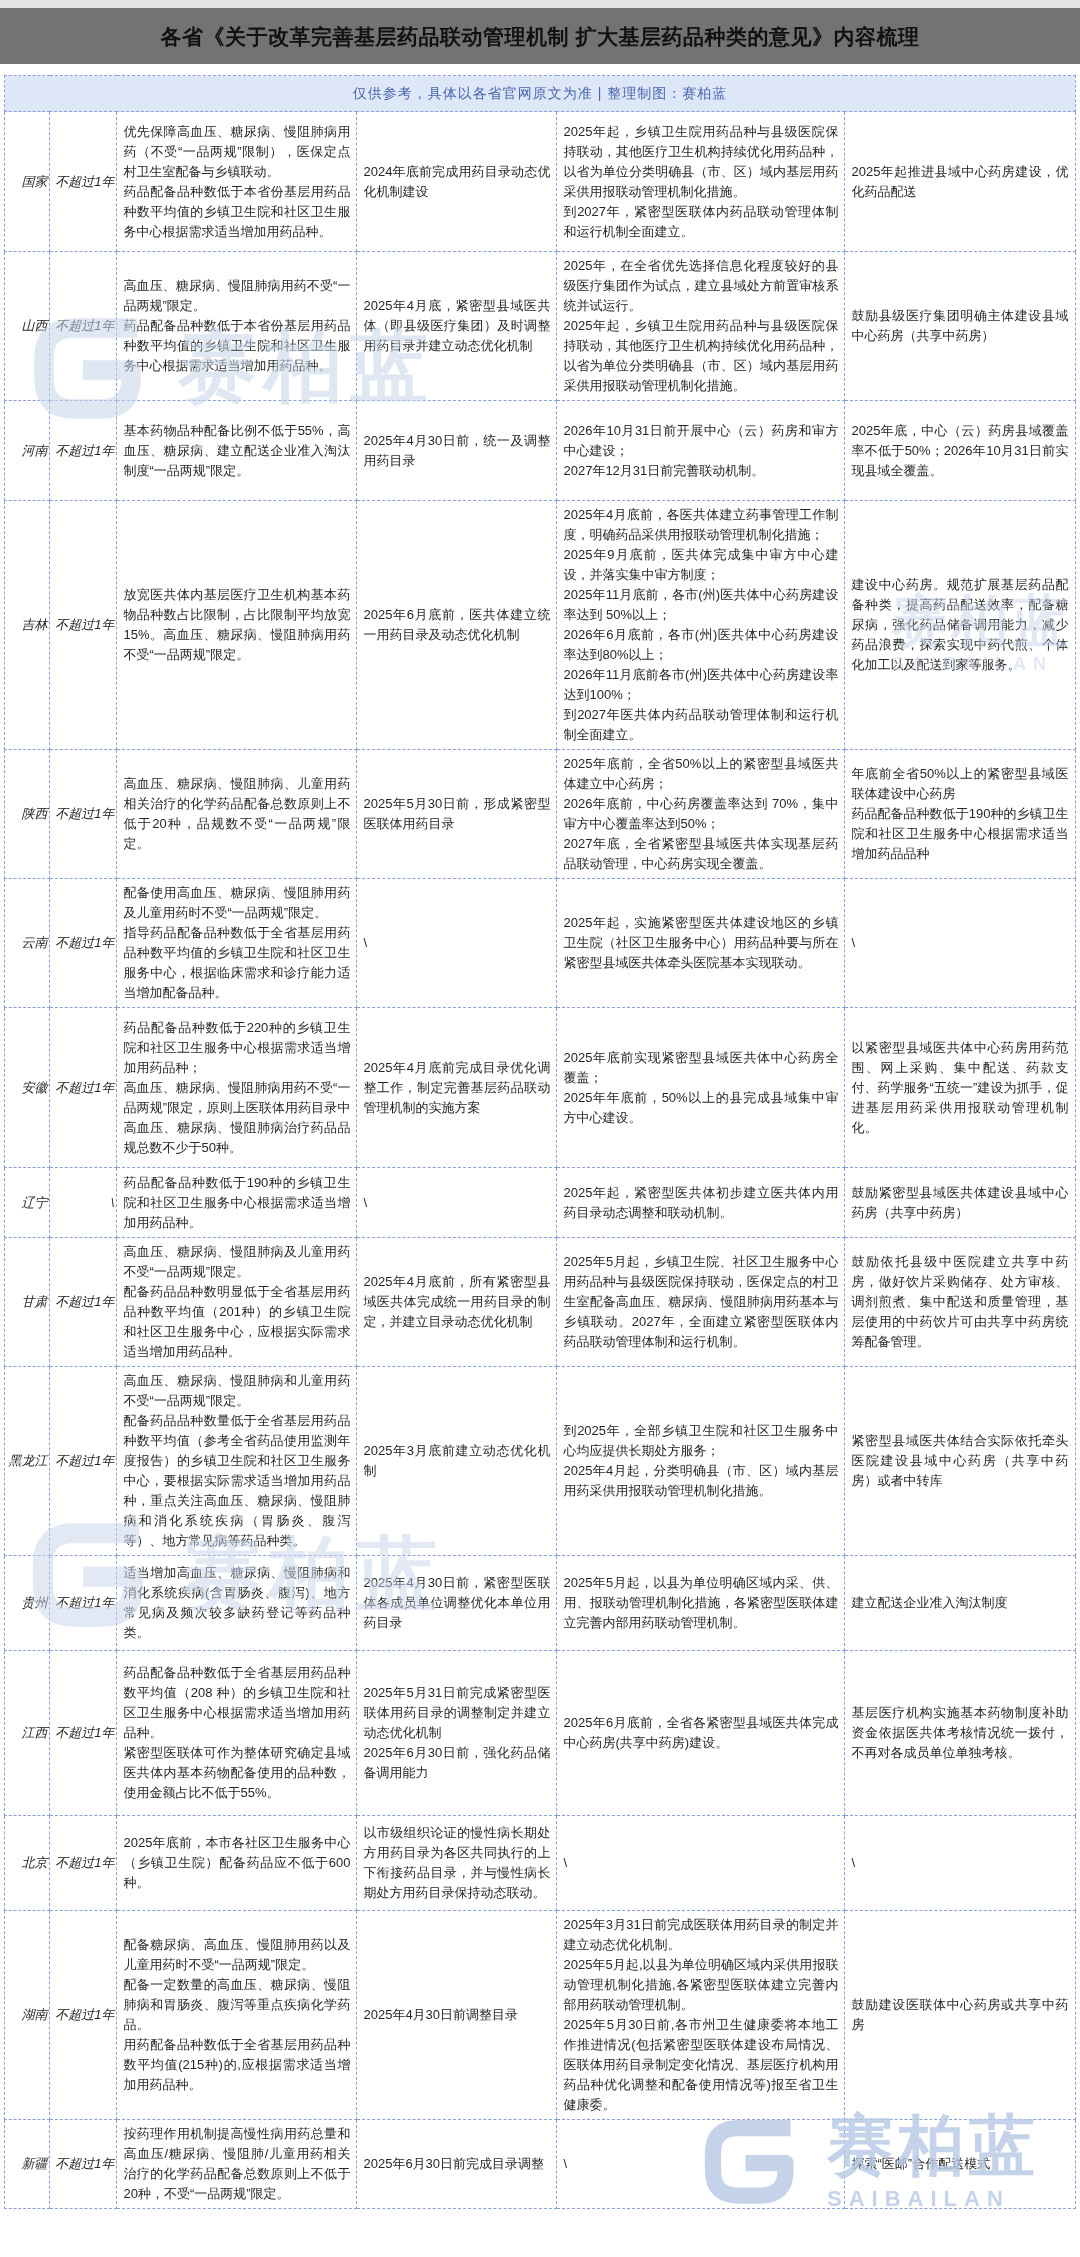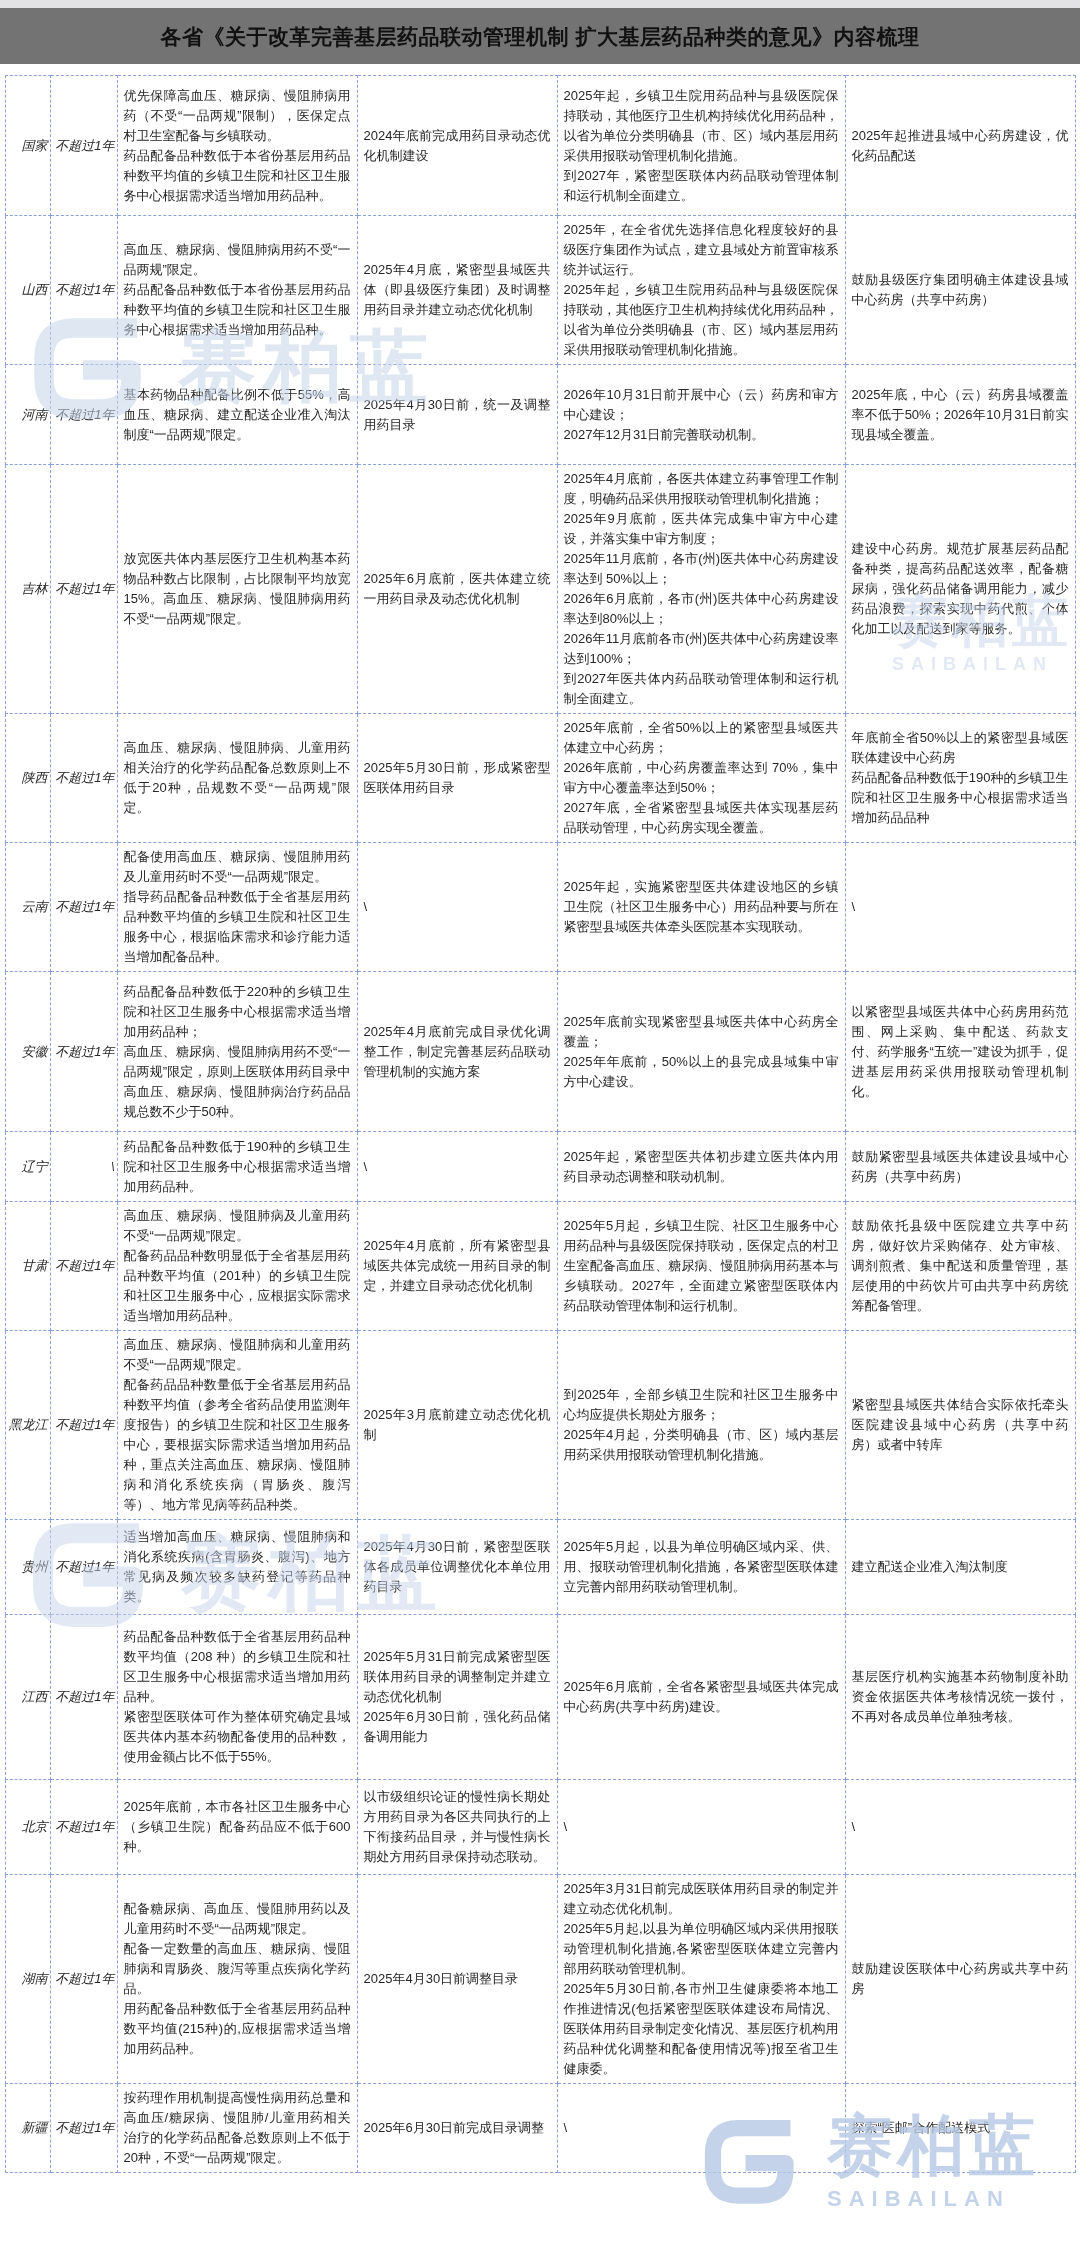--- a/index.html
+++ b/index.html
@@ -67,20 +67,23 @@
 <table>
   <colgroup>
     <col style="width:45px">
       <col style="width:67px">
       <col style="width:240px">
     <col style="width:200px">
       <col style="width:288px">
       <col style="width:230px">
   </colgroup>
   <thead>
+    <tr>
+      <td class="note-cell" colspan="6">仅供参考，具体以各省官网原文为准 | 整理制图：赛柏蓝</td>
+    </tr>
   </thead>
   <tbody>
     <tr style="height:140px">
       <td class="c center">国家</td>
       <td class="c center">不超过1年</td>
       <td class="c just">优先保障高血压、糖尿病、慢阻肺病用药（不受“一品两规”限制），医保定点村卫生室配备与乡镇联动。
 药品配备品种数低于本省份基层用药品种数平均值的乡镇卫生院和社区卫生服务中心根据需求适当增加用药品种。</td>
       <td class="c just">2024年底前完成用药目录动态优化机制建设</td>
       <td class="c just">2025年起，乡镇卫生院用药品种与县级医院保持联动，其他医疗卫生机构持续优化用药品种，以省为单位分类明确县（市、区）域内基层用药采供用报联动管理机制化措施。
 到2027年，紧密型医联体内药品联动管理体制和运行机制全面建立。</td>

